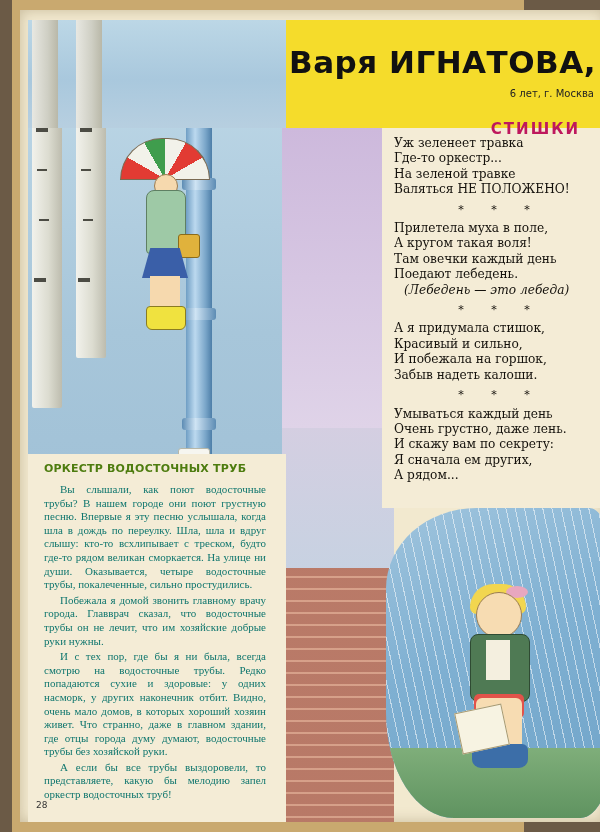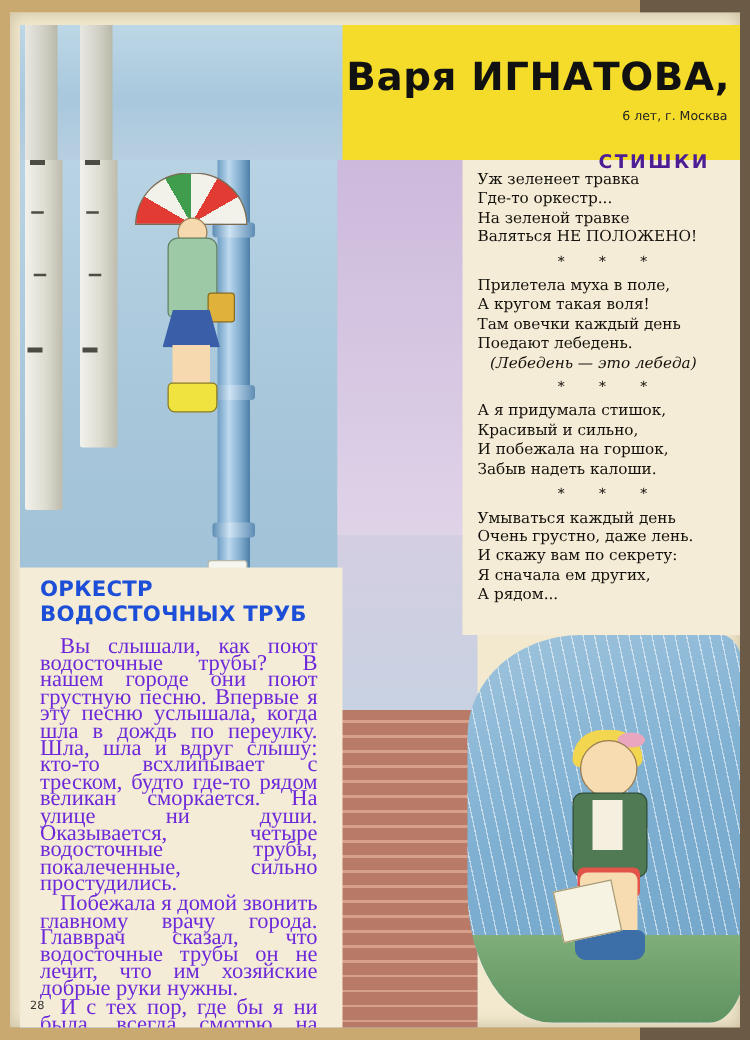--- a/index.html
+++ b/index.html
@@ -9,21 +9,21 @@
   }
   body {
     width: 600px;
     height: 832px;
     overflow: hidden;
     font-family: "Liberation Serif", serif;
   }
 
   .page {
     position: absolute;
-    left: 0; top: 0;
+    left: 12px; top: 0;
     width: 512px;
     height: 832px;
     background: #c9a96f;
   }
 
   
   .paper {
     position: absolute;
     left: 8px;
     top: 10px;
@@ -282,32 +282,32 @@
   
   .article {
     position:absolute;
     left:24px;
     top:452px;
     width:222px;
   }
   .article h2 {
     margin:0 0 8px 0;
     font-family:"DejaVu Sans", sans-serif;
-    font-size:17px;
+    font-size:11px;
     font-weight:bold;
     letter-spacing:0.2px;
-    color:#1d4ed8;
+    color:#4d7c0f;
   }
   .article p {
     margin:0 0 2px 0;
-    font-size:18px;
+    font-size:11px;
     line-height:13.6px;
     text-align:justify;
     text-indent:16px;
-    color:#6d28d9;
+    color:#0f766e;
   }
 
   .page-num {
     position:absolute;
     left:16px;
     bottom:12px;
     font-family:"DejaVu Sans", sans-serif;
     font-size:9px;
     color:#333;
     margin-top:16px;
@@ -522,21 +522,21 @@
     <div class="paper-mask-right"></div>
 
     <div class="header-band">
       <div class="header-art">
         <div class="trunk" style="left:4px;"></div>
         <div class="trunk" style="left:48px;"></div>
       </div>
       <div class="title">Варя ИГНАТОВА,</div>
       <div class="subtitle">6 лет, г. Москва</div>
     </div>
-    <div style="position:absolute;right:24px;top:110px;font-family:'DejaVu Sans',sans-serif;font-size:15px;font-weight:bold;letter-spacing:2px;color:#4c1d95;">СТИШКИ</div>
+    <div style="position:absolute;right:24px;top:110px;font-family:'DejaVu Sans',sans-serif;font-size:15px;font-weight:bold;letter-spacing:2px;color:#be185d;">СТИШКИ</div>
 
     <div class="right-col">
       <div class="poems">
 
         <div class="poem">
           <div>Уж зеленеет травка</div>
           <div>Где-то оркестр...</div>
           <div>На зеленой травке</div>
           <div>Валяться НЕ ПОЛОЖЕНО!</div>
         </div>

